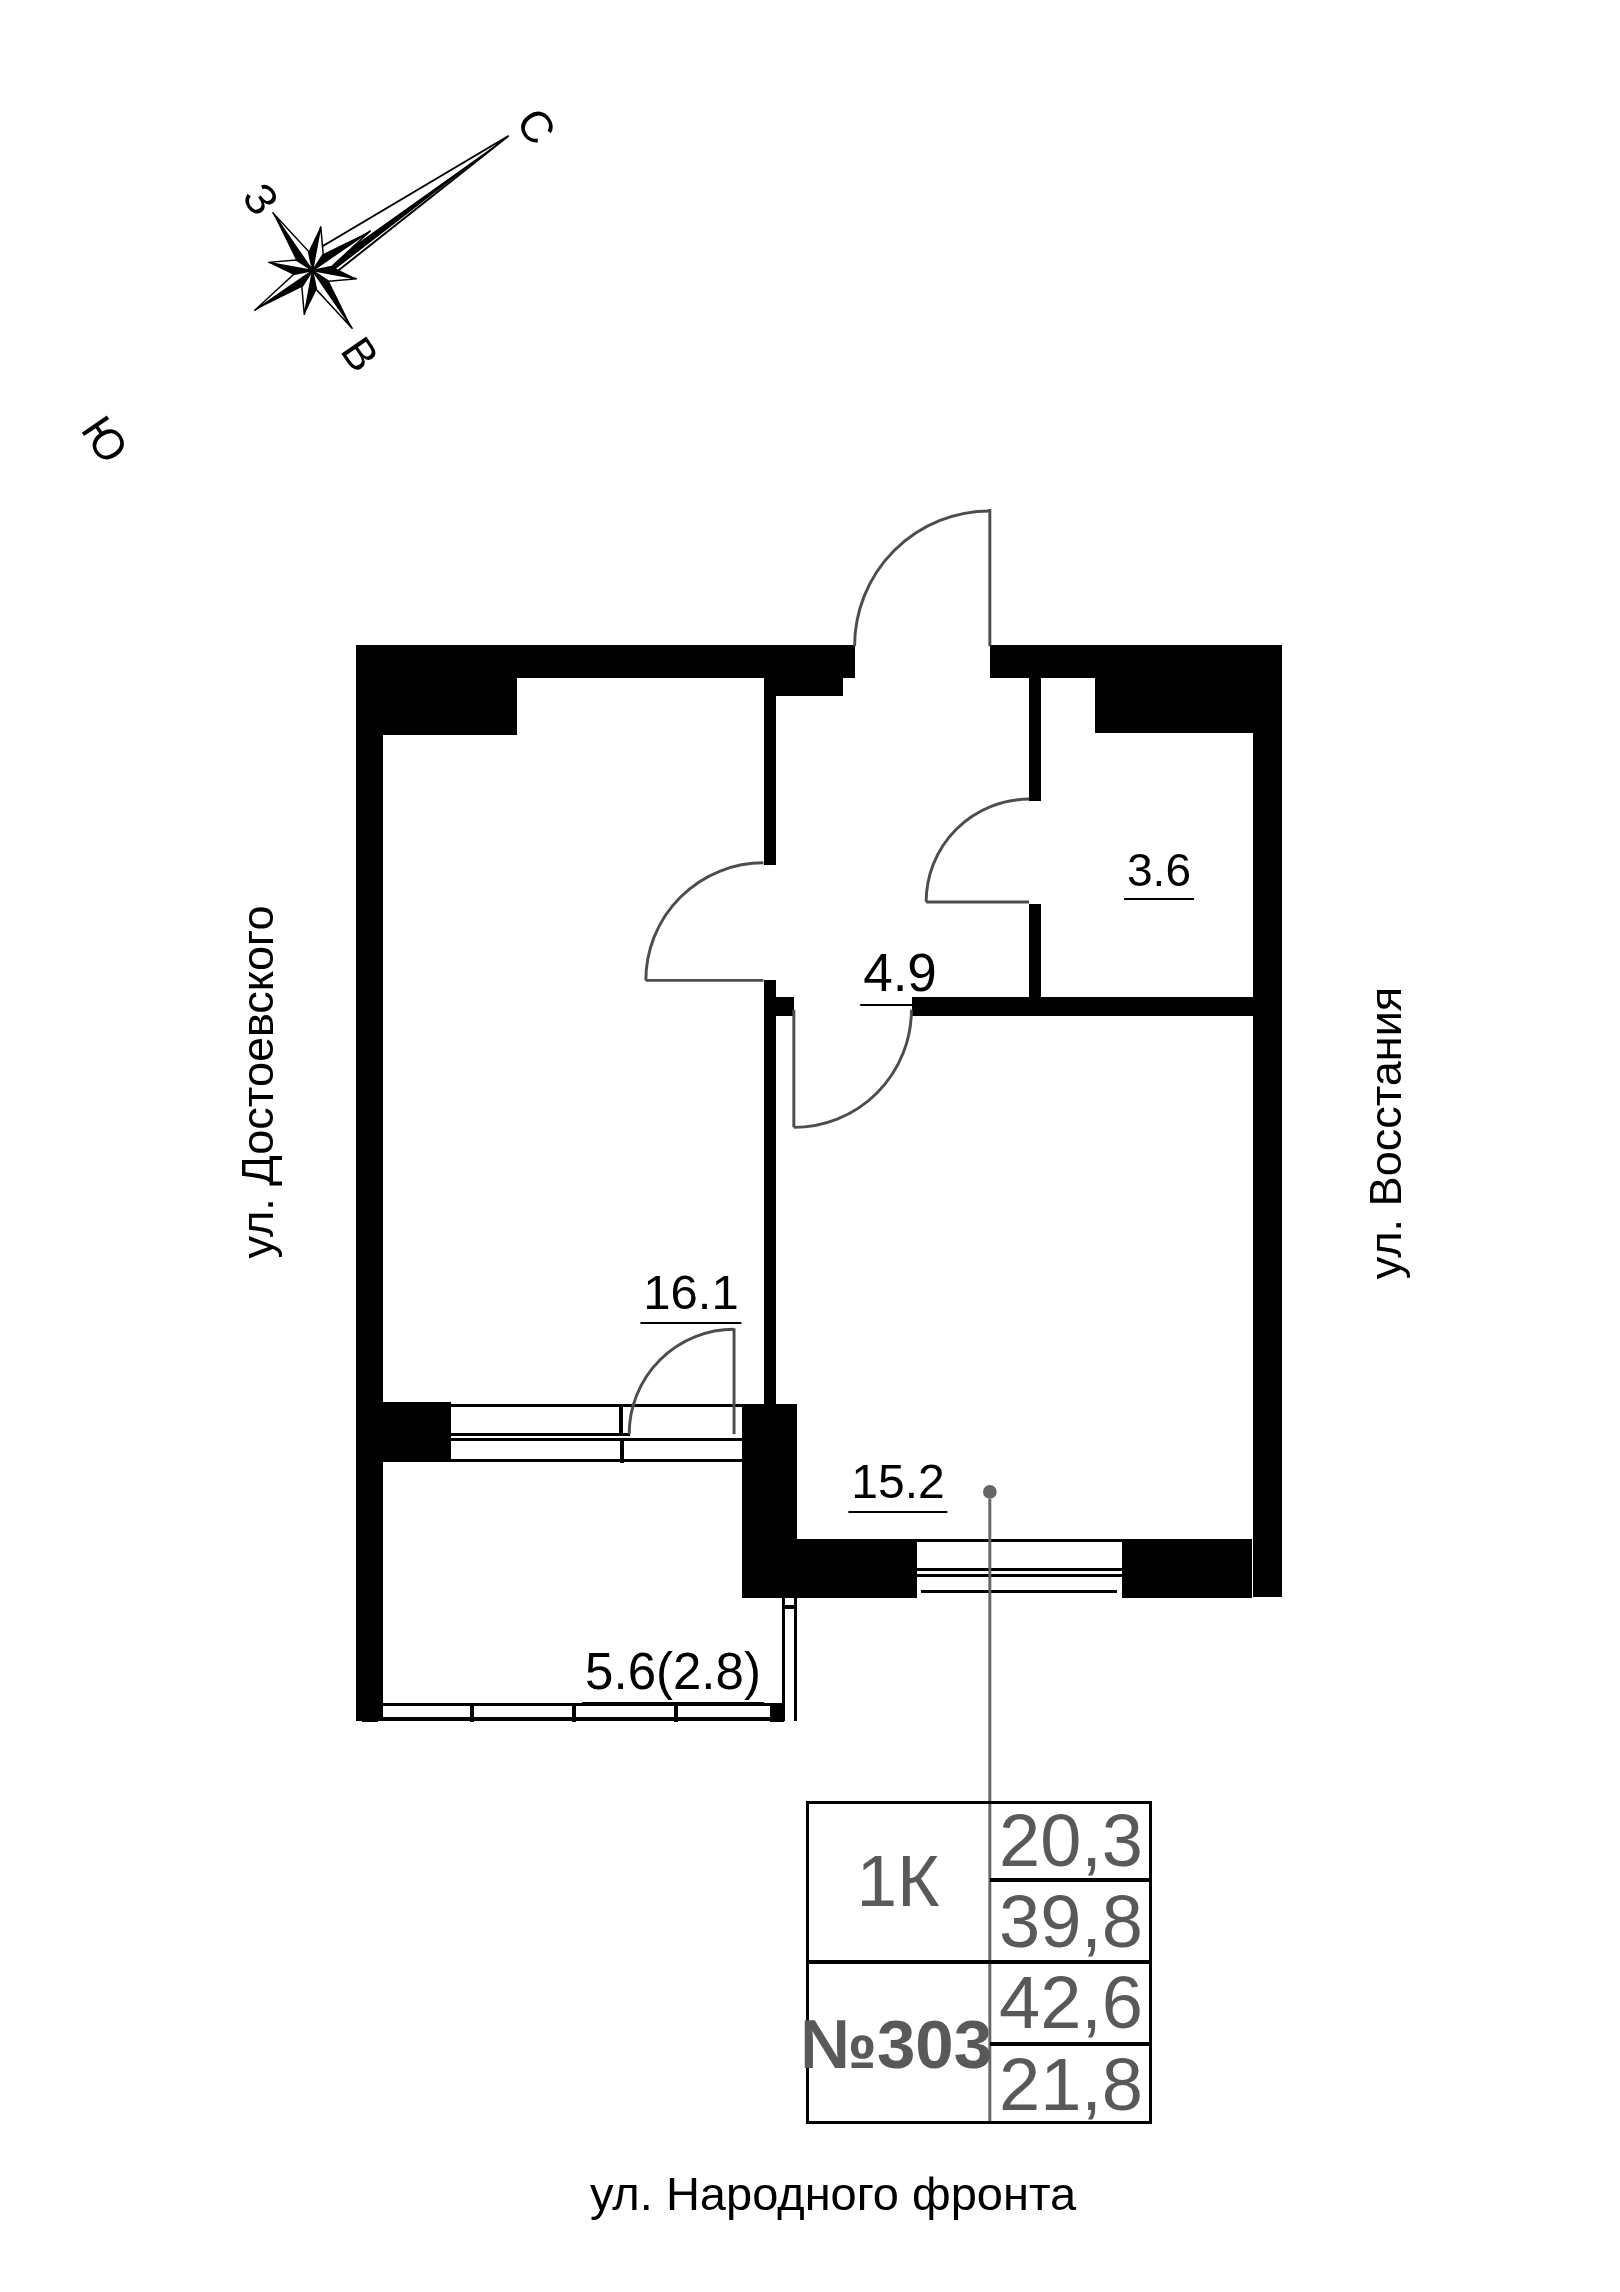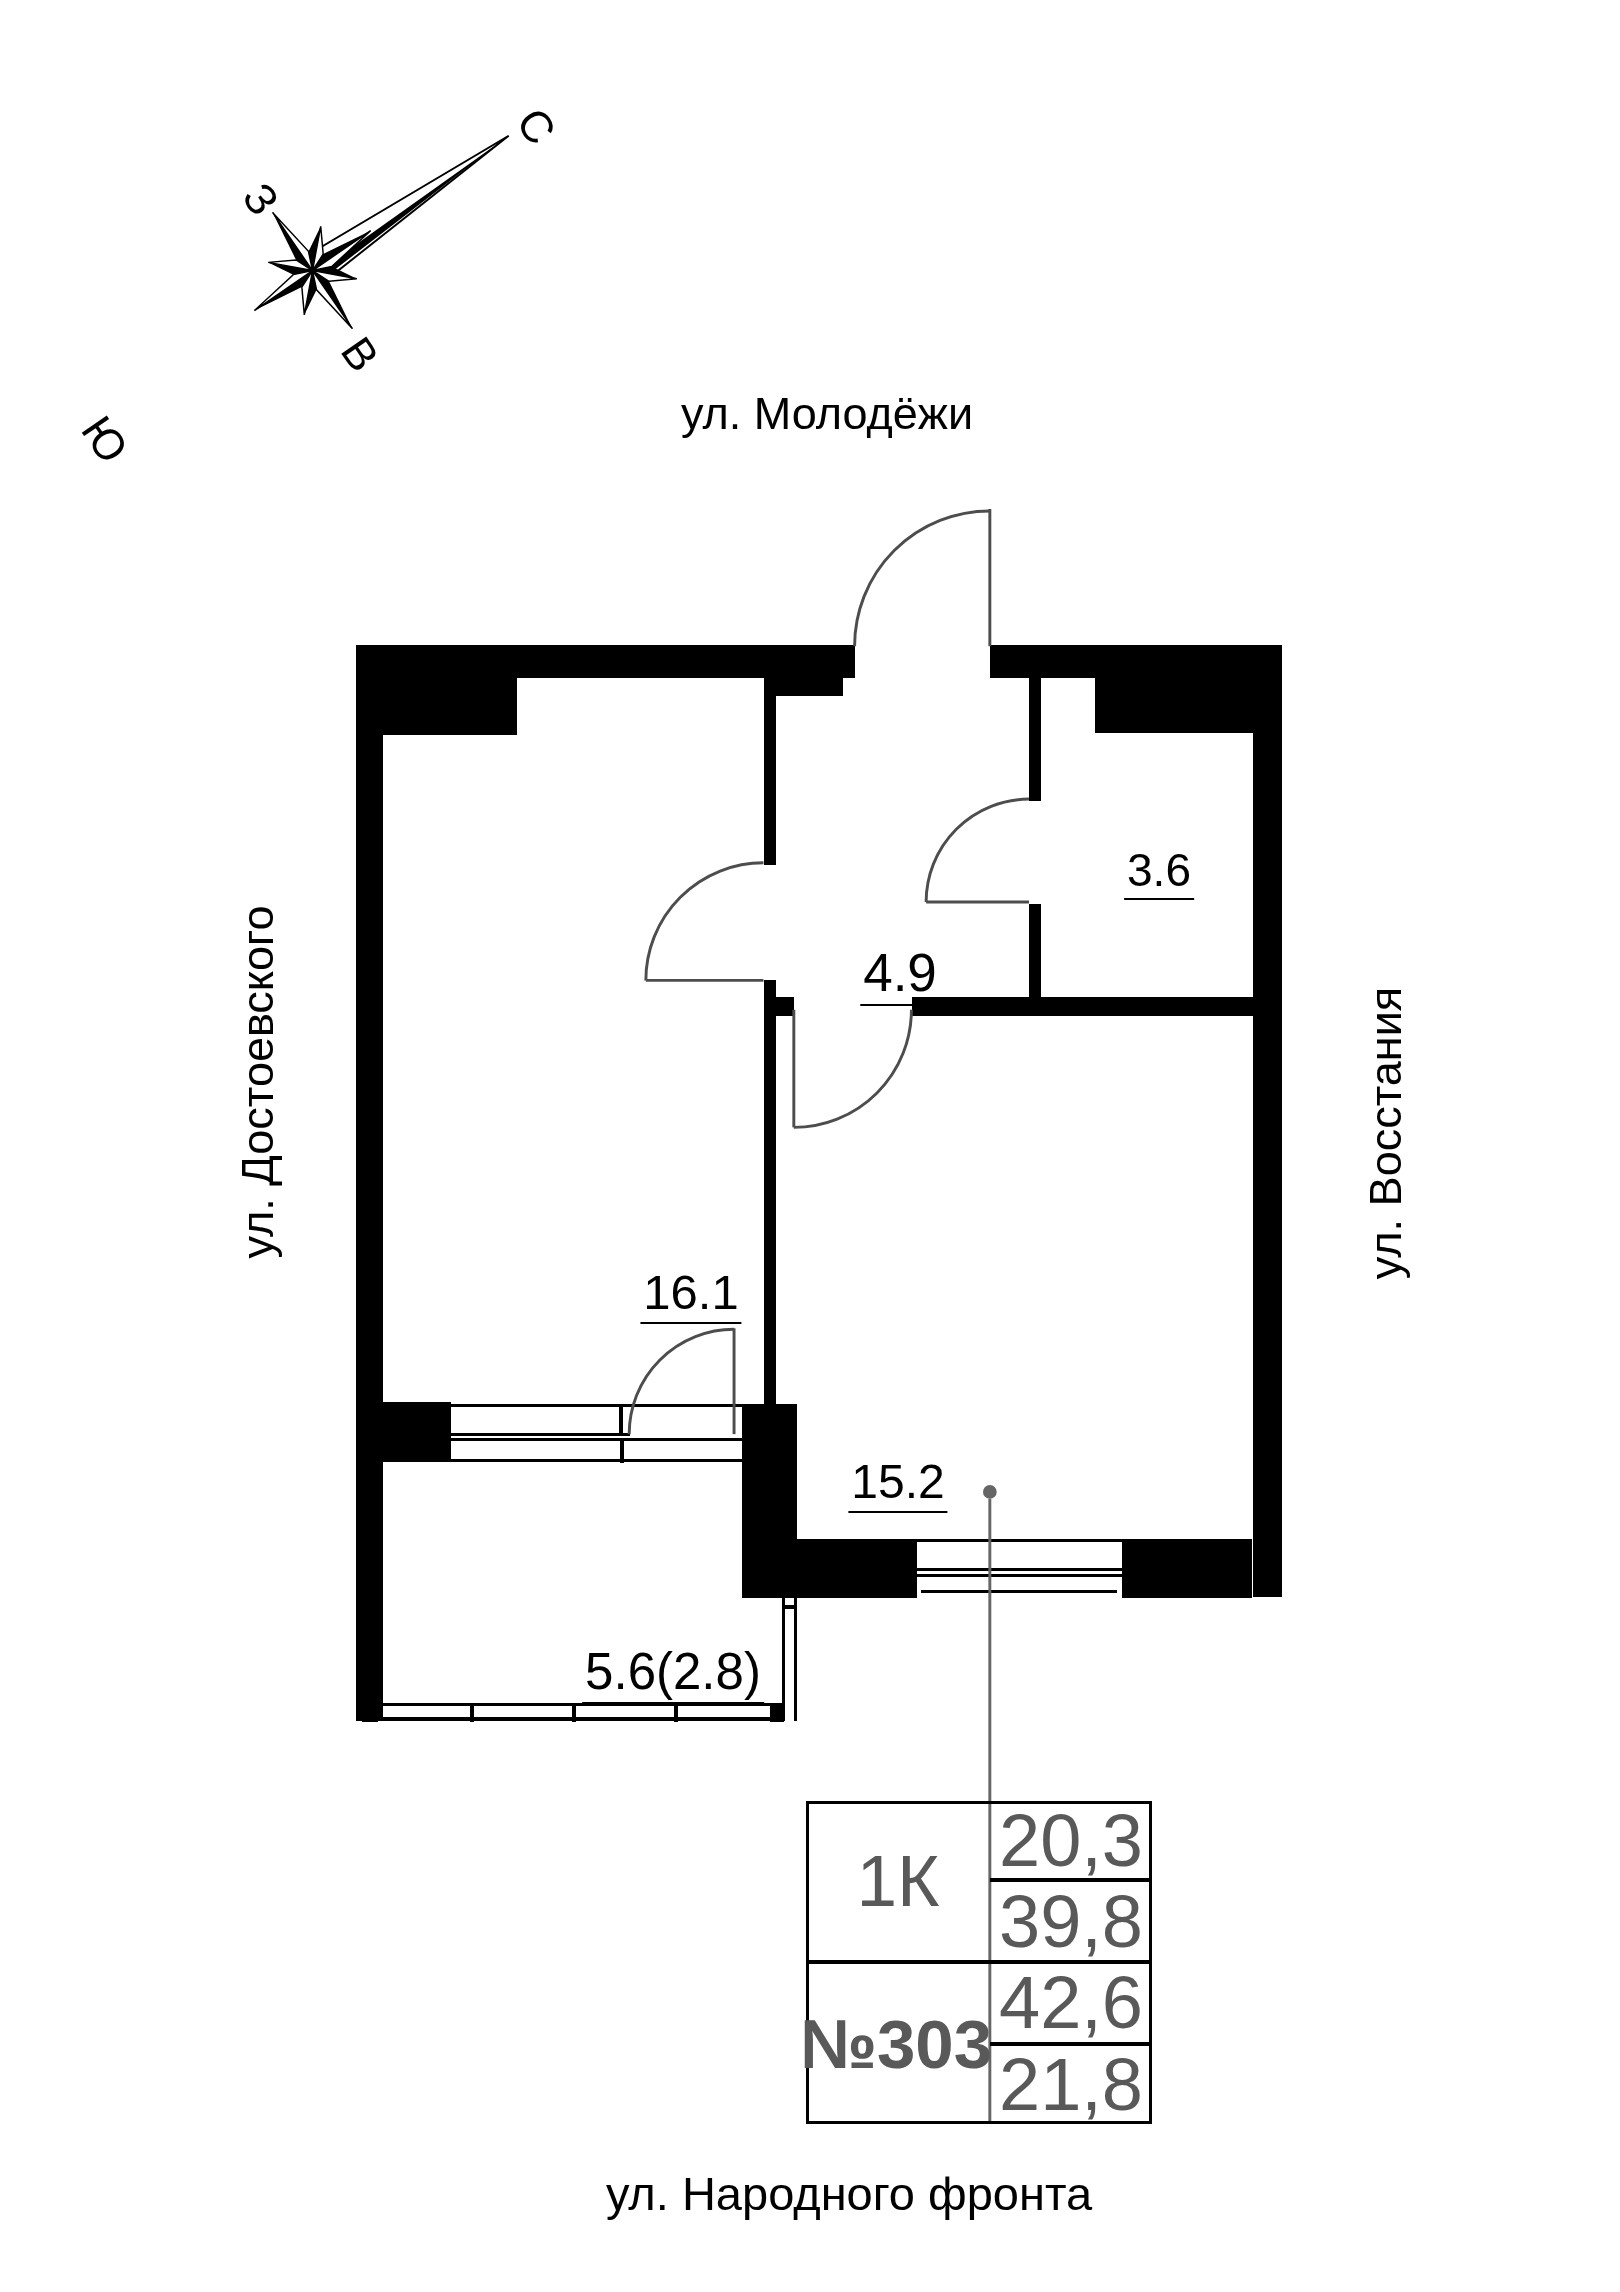--- a/index.html
+++ b/index.html
@@ -44,24 +44,23 @@
       <polygon points="-32.5,-32.5 -7.7,-18.5 0,0" fill="#fff" stroke="#000" stroke-width="1.5"></polygon>
       <polygon points="-32.5,-32.5 -18.5,-7.7 0,0" fill="#000"></polygon>
 
       <text x="8" y="-272" font-size="45" text-anchor="middle" dominant-baseline="central" fill="#000">С</text>
       <text x="22" y="272" font-size="45" text-anchor="middle" dominant-baseline="central" fill="#000">Ю</text>
       <text x="-90" y="2" font-size="45" text-anchor="middle" dominant-baseline="central" fill="#000">З</text>
       <text x="98" y="8" font-size="45" text-anchor="middle" dominant-baseline="central" fill="#000">В</text>
     </g>
   </svg>
 
-  <div class="street" style="left:827px;top:414px;">ул. Молодёжи</div>
   <div class="street vert" style="left:258px;top:1082px;">ул. Достоевского</div>
   <div class="street vert" style="left:1386px;top:1133px;">ул. Восстания</div>
-  <div class="street" style="left:833px;top:2193px;font-size:47px;margin-left:16px;">ул. Народного фронта</div>
+  <div class="street" style="left:833px;top:2193px;font-size:47px;">ул. Народного фронта</div>
 
   <div>
     <div class="wall" style="left:356px;top:645px;width:499px;height:33px;"></div>
     <div class="wall" style="left:990px;top:645px;width:292px;height:33px;"></div>
     <div class="wall" style="left:356px;top:678px;width:161px;height:57px;"></div>
     <div class="wall" style="left:356px;top:678px;width:26.5px;height:1043px;"></div>
     <div class="wall" style="left:775px;top:678px;width:68px;height:17.6px;"></div>
     <div class="wall" style="left:1095px;top:678px;width:160px;height:55px;"></div>
     <div class="wall" style="left:1253px;top:678px;width:29px;height:919px;"></div>
     <div class="wall" style="left:764px;top:678px;width:11.8px;height:187px;"></div>

